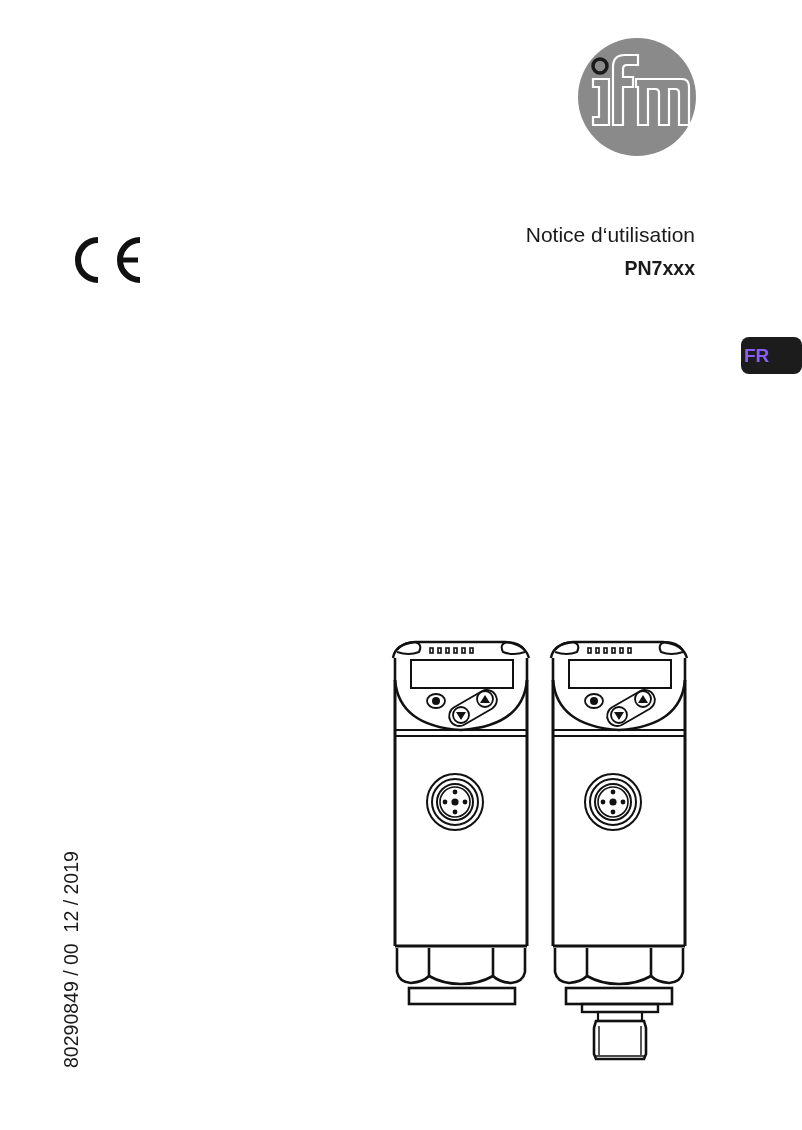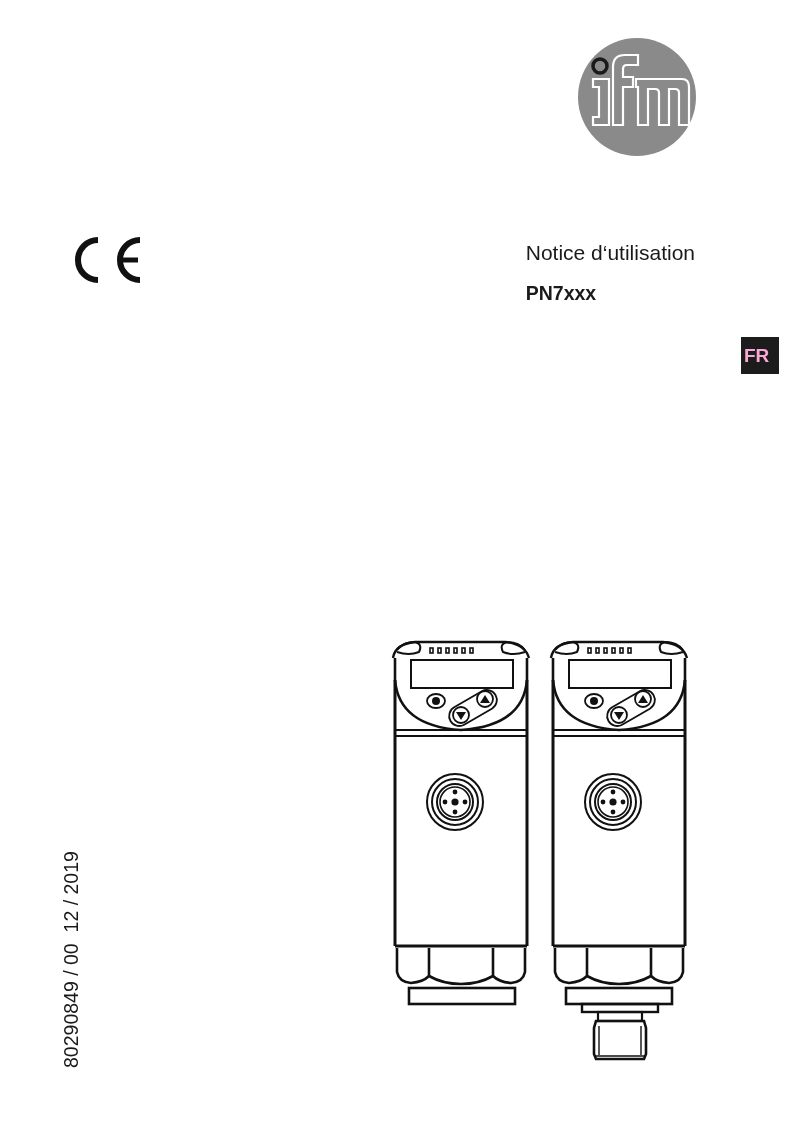--- a/index.html
+++ b/index.html
@@ -1,26 +1,26 @@
 <!DOCTYPE html>
 <html><head>
 <meta charset="utf-8">
 <style>
   html, body { margin:0; padding:0; background:#fff; }
   body { width:802px; height:1130px; position:relative; overflow:hidden;
          font-family:"Liberation Sans", sans-serif; color:#1a1a1a; }
   .abs { position:absolute; }
   #logo { left:577px; top:37px; width:120px; height:120px; }
   #ce { left:68px; top:236px; width:76px; height:48px; }
-  .title-block { right:107px; top:238px; text-align:left; }
+  .title-block { right:107px; top:220px; text-align:right; }
   .title-line { font-size:21px; line-height:29px; white-space:nowrap; color:#1a1a1a; }
-  .model { font-size:19.5px; font-weight:bold; margin-top:14px; line-height:24px; }
-  #lang-tab { left:741px; top:337px; width:38px; height:37px; background:#1c1c1c;
-              color:#f9a8d4; font-weight:bold; font-size:19px; line-height:37px;
-              padding-left:2px; box-sizing:border-box; }
+  .model { font-size:19.5px; font-weight:bold; margin-top:7px; line-height:24px; }
+  #lang-tab { left:741px; top:337px; width:61px; height:37px; background:#1c1c1c;
+              color:#8b5cf6; font-weight:bold; font-size:19px; line-height:37px;
+              padding-left:2px; box-sizing:border-box;border-radius:8px; }
   #lang-tab span { margin-left:1px; }
   #docnum { left:60px; top:1068px; transform-origin:0 0; transform:rotate(-90deg);
             font-size:19.5px; white-space:pre; color:#1a1a1a; width:300px; }
   #devices { left:380px; top:630px; width:320px; height:440px; }
 </style>
 </head>
 <body>
 
 <svg id="logo" class="abs" viewBox="0 0 120 120">
   <circle cx="60" cy="60" r="59" fill="#8a8a8a"></circle>

